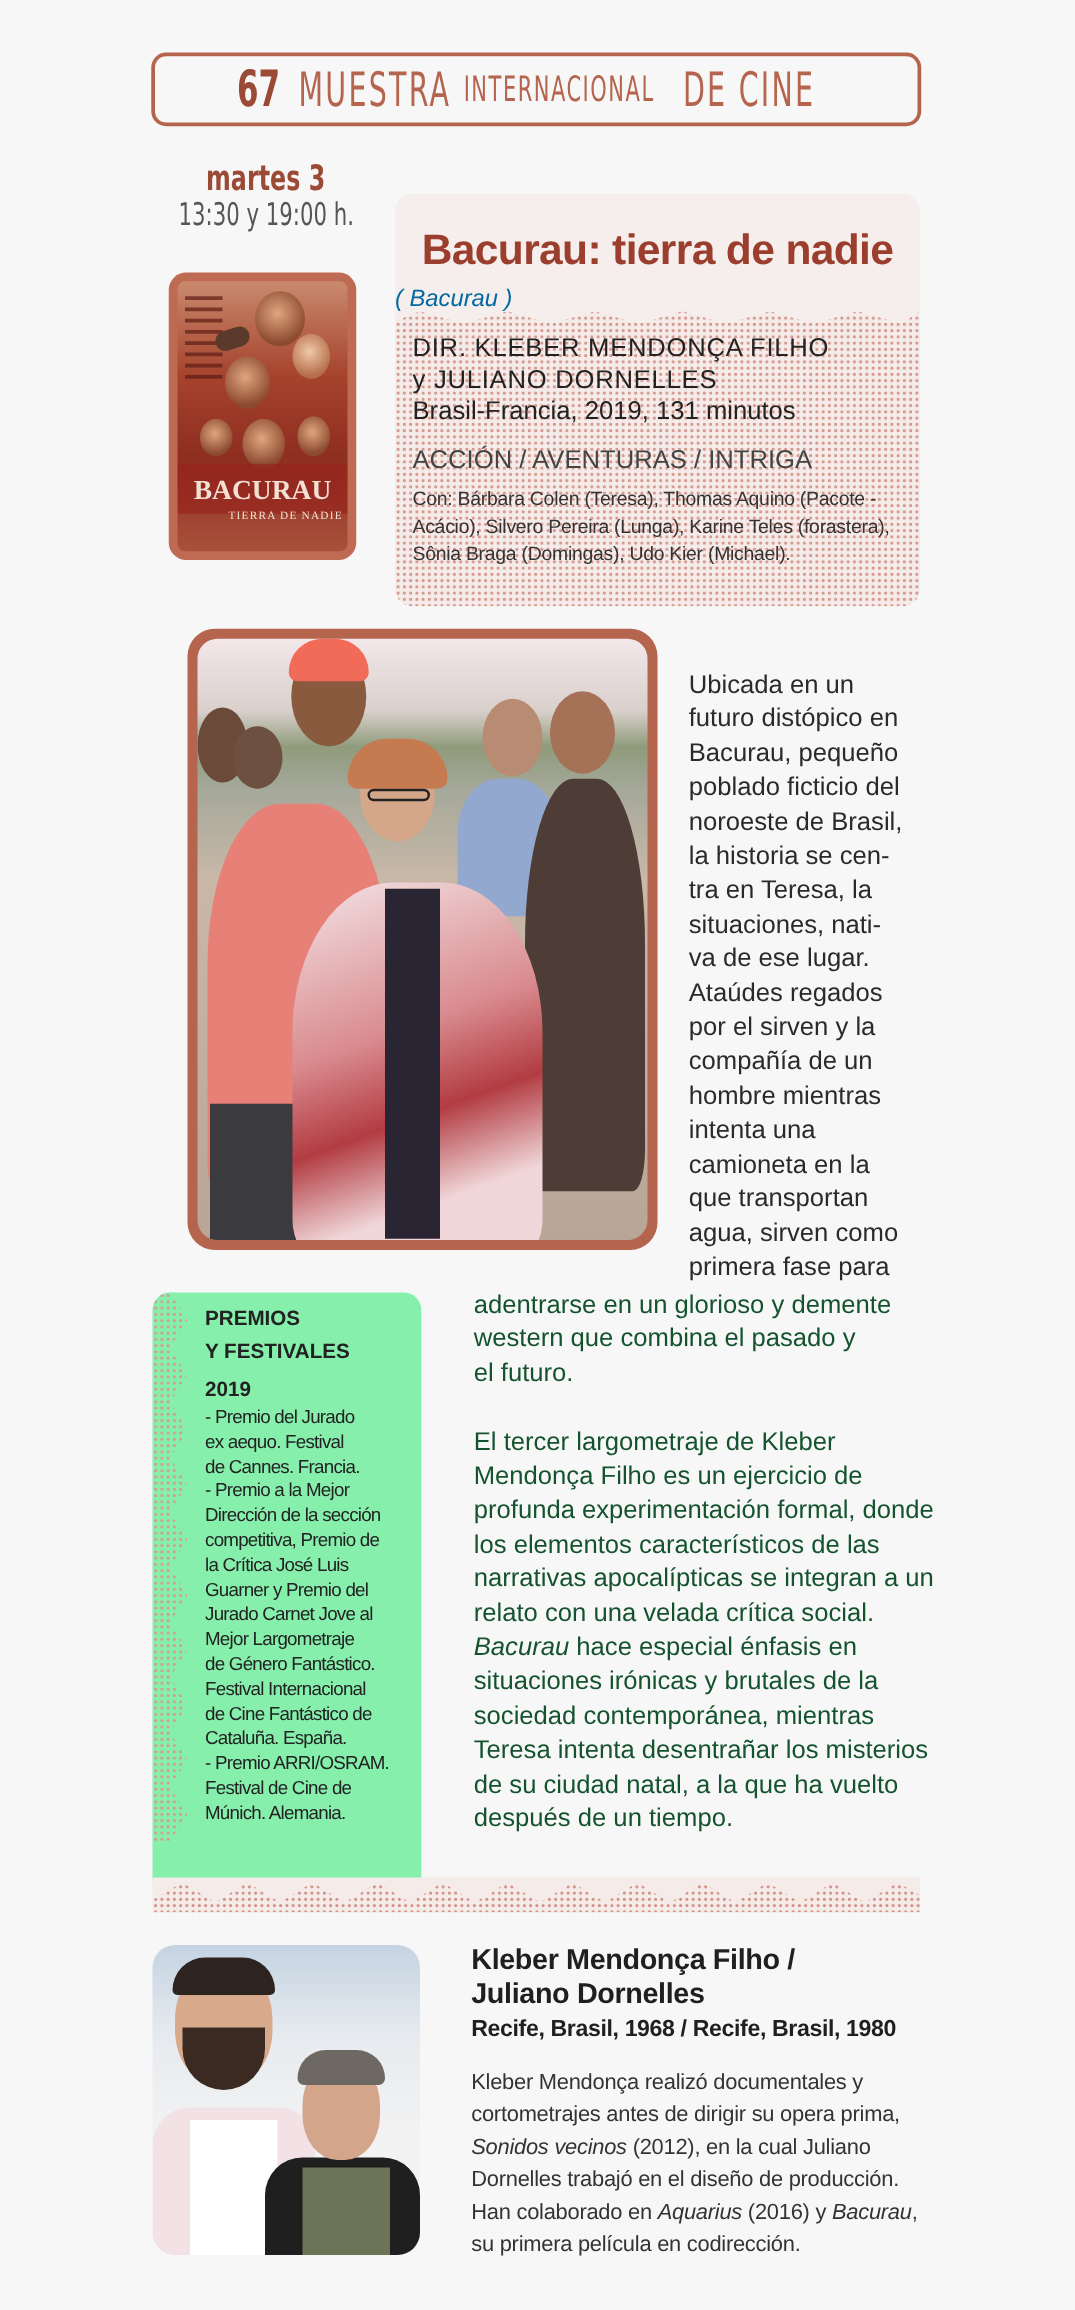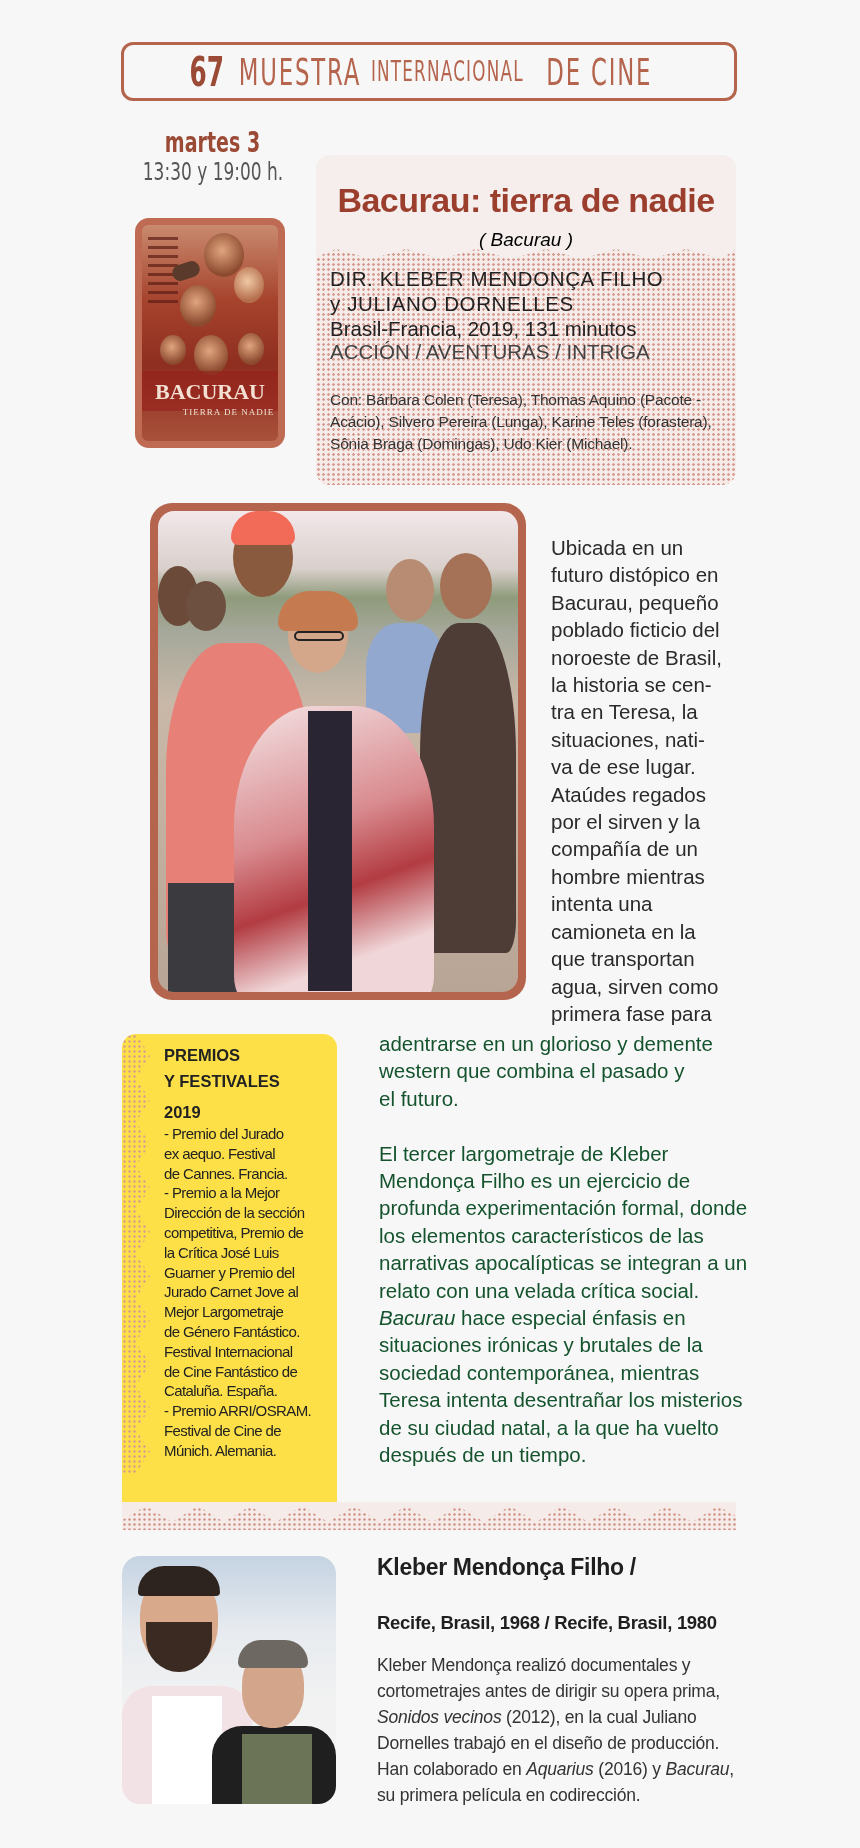--- a/index.html
+++ b/index.html
@@ -47,24 +47,24 @@
 
   
   .info {
     position: absolute; left: 316px; top: 155px; width: 420px; height: 330px;
     border-radius: 14px; overflow: hidden; background: #f5eeec;
   }
   .info .pattern { position: absolute; left: 0; right: 0; top: 92px; bottom: 0; }
   .info .zig { position: absolute; left: 0; right: 0; top: 92px; height: 24px; }
   .info .content { position: absolute; inset: 0; }
   .info .title { position: absolute; left: 0; right: 0; top: 26px; text-align: center; font-size: 34px; font-weight: bold; color: #9b3e2d; letter-spacing: -0.5px; }
-  .info .orig { position: absolute; left: 0; right: 0; top: 74px; text-align: center; font-size: 19px; font-style: italic; color: #000000; }
+  .info .orig { position: absolute; left: 0; right: 0; top: 74px; text-align: left; font-size: 19px; font-style: italic; color: #0369a1; }
   .info .dir { position: absolute; left: 14px; top: 111px; font-size: 20.5px; line-height: 25px; color: #222; letter-spacing: 0.6px; }
   .info .meta { position: absolute; left: 14px; top: 161px; font-size: 20.5px; line-height: 25px; color: #222; text-align: right; }
-  .info .genre { position: absolute; left: 14px; top: 184px; font-size: 20.5px; line-height: 25px; color: #444; }
+  .info .genre { position: absolute; left: 14px; top: 200px; font-size: 20.5px; line-height: 25px; color: #444; }
   .info .cast { position: absolute; left: 14px; top: 234px; width: 400px; font-size: 15.5px; line-height: 22px; color: #333; letter-spacing: -0.2px; }
 
   
   .still {
     position: absolute; left: 150px; top: 503px; width: 376px; height: 497px;
     background: #b5654d; border-radius: 22px; padding: 8px;
   }
   .still .inner {
     width: 100%; height: 100%; border-radius: 16px; overflow: hidden; position: relative;
     background: linear-gradient(180deg, #f3e7ea 0%, #d9d0cc 12%, #8f9b7b 18%, #a5a89a 25%, #c9b8a8 40%, #b8a595 100%);
@@ -74,21 +74,21 @@
 
   
   .desc-col { position: absolute; left: 551px; top: 534px; width: 200px; font-size: 20.5px; line-height: 27.4px; color: #2a2a2a; }
   .desc-wide { position: absolute; left: 379px; top: 1030px; width: 372px; font-size: 20.5px; line-height: 27.4px; color: #14532d; }
   .desc-wide p { margin-bottom: 27.4px; }
   .desc-wide em { font-style: italic; }
 
   
   .awards {
     position: absolute; left: 122px; top: 1034px; width: 215px; height: 483px;
-    background: #fde047; border-radius: 14px; overflow: hidden;
+    background: #86efac; border-radius: 14px; overflow: hidden;
   }
   .awards .edge { position: absolute; left: 0; top: 0; bottom: 0; width: 30px; }
   .awards .text { position: absolute; left: 42px; top: 8px; width: 170px; }
   .awards .heading { font-size: 16.5px; font-weight: bold; line-height: 26px; color: #222; }
   .awards .year { font-size: 16.5px; font-weight: bold; color: #222; margin-top: 6px; line-height: 24px; }
   .awards .body { font-size: 15px; line-height: 19.8px; color: #222; letter-spacing: -0.6px; white-space: pre-line; }
 
   
   .divider { position: absolute; left: 122px; top: 1502px; width: 614px; height: 28px; overflow: hidden; background: #f5ebe8; }
 
@@ -270,15 +270,16 @@
   <div class="p" style="left:24px;top:66px;width:66px;height:50px;background:#3a2a22;border-radius:0 0 40px 40px;"></div>
 
   <div class="p" style="left:90px;top:170px;width:124px;height:90px;background:#1f1f1f;border-radius:30px 30px 0 0;"></div>
   <div class="p" style="left:120px;top:178px;width:70px;height:80px;background:#6c7457;"></div>
   <div class="p" style="left:120px;top:92px;width:62px;height:80px;background:#d3a58a;border-radius:45%;"></div>
   <div class="p" style="left:116px;top:84px;width:70px;height:28px;background:#6e6863;border-radius:35px 35px 8px 8px;"></div>
 </div>
 
 <div class="dir-name">
   <div>Kleber Mendonça Filho /</div>
+  <div>Juliano Dornelles</div>
 </div>
 <div class="dir-born">Recife, Brasil, 1968 / Recife, Brasil, 1980</div>
 <div class="dir-bio"><span>Kleber Mendonça realizó documentales y cortometrajes antes de dirigir su opera prima, </span><em>Sonidos vecinos</em><span> (2012), en la cual Juliano Dornelles trabajó en el diseño de producción. Han colaborado en </span><em>Aquarius</em><span> (2016) y </span><em>Bacurau</em><span>, su primera película en codirección.</span></div>
 
 </body></html>

